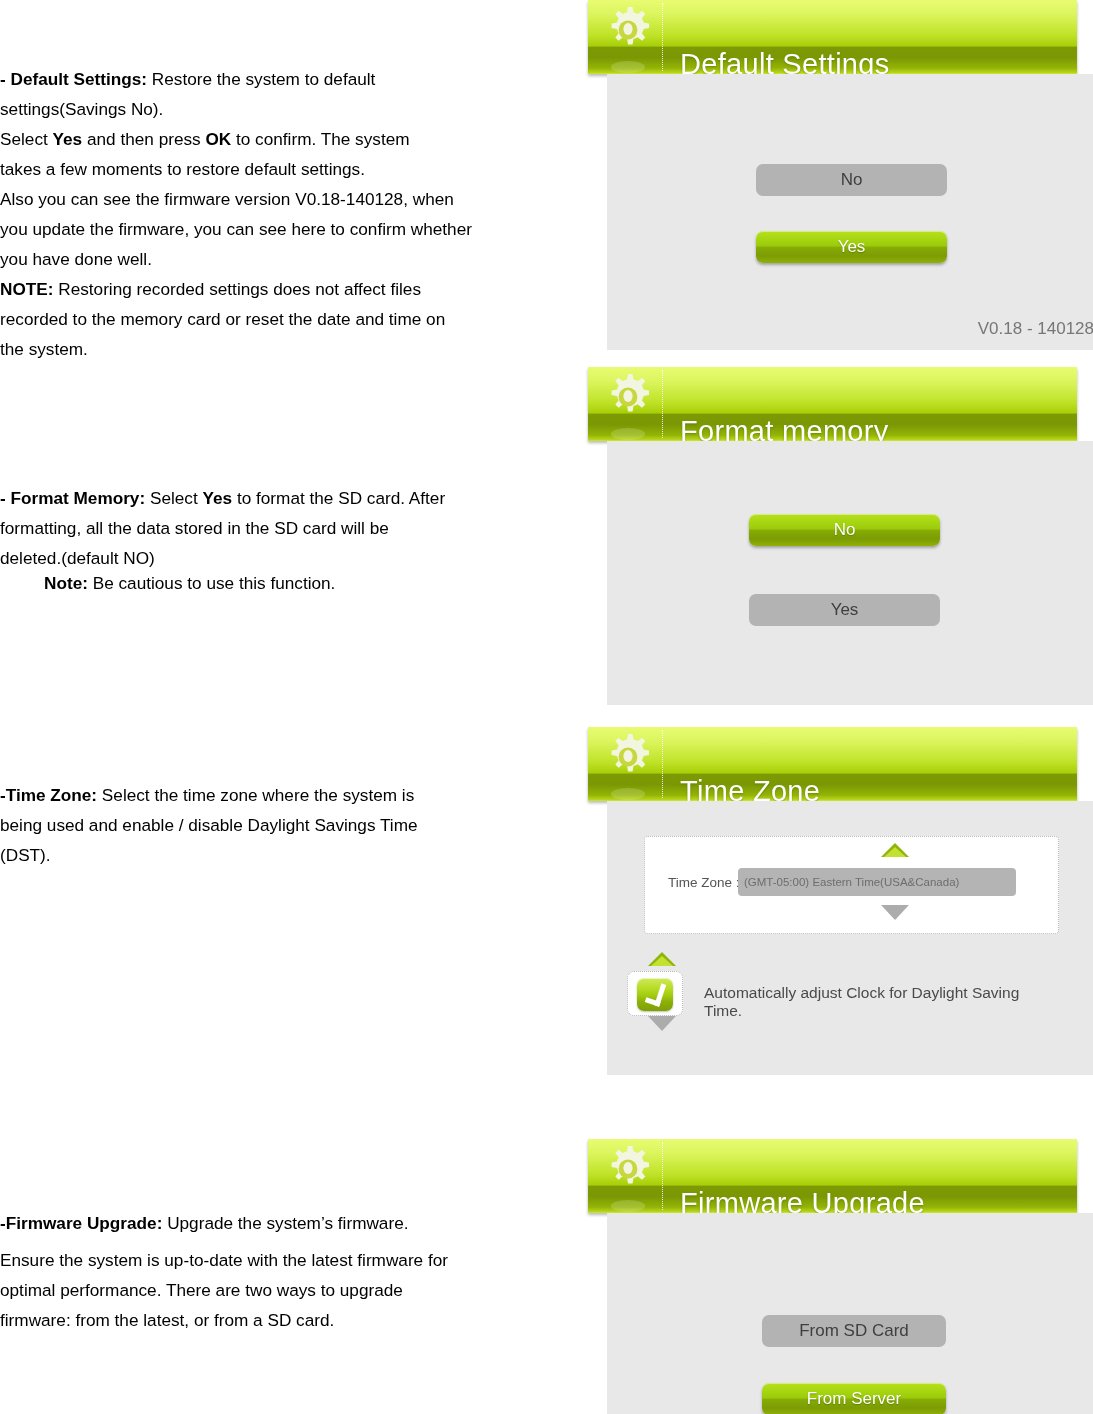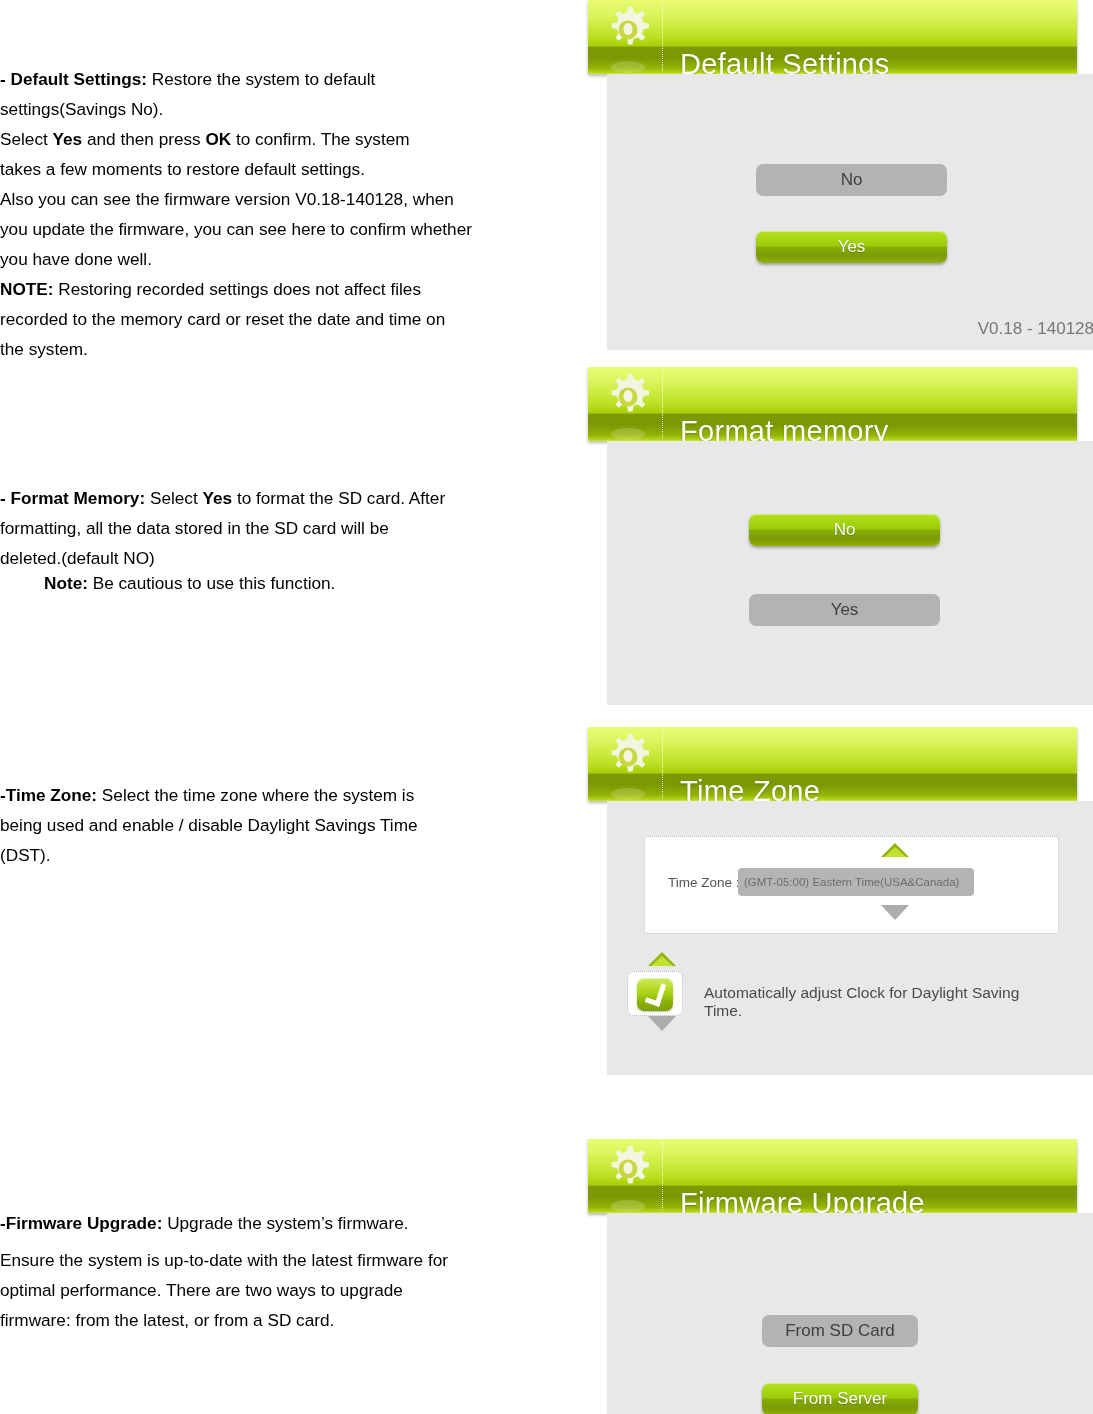--- a/index.html
+++ b/index.html
@@ -95,21 +95,21 @@
   .btn{
     position:absolute;
     height:32px;
     width:191px;
     border-radius:7px;
     font-size:17px;
     line-height:32px;
     text-align:center;
     box-sizing:border-box;
   }
-  .btn.wide{width:156px;text-align:center;}
+  .btn.wide{width:184px;text-align:center;}
   .btn-gray{
     background:#b3b3b3;
     color:#3f3f3f;
   }
   .btn-green{
     background:
       linear-gradient(to bottom,
         #b6e01b 0%,
         #a9d713 22%,
         #9bcb0a 46%,
@@ -141,21 +141,21 @@
   }
   .tz-label{
     position:absolute;
     left:23px;top:38px;
     font-size:13.5px;
     color:#555555;
   }
   .tz-value{
     position:absolute;
     left:93px;top:31px;
-    width:236px;height:28px;
+    width:278px;height:28px;
     background:#b4b4b4;
     border-radius:4px;
     font-size:11.5px;
     color:#6d6d6d;
     line-height:28px;
     padding-left:6px;
     box-sizing:border-box;
     white-space:nowrap;
     overflow:hidden;
   }

